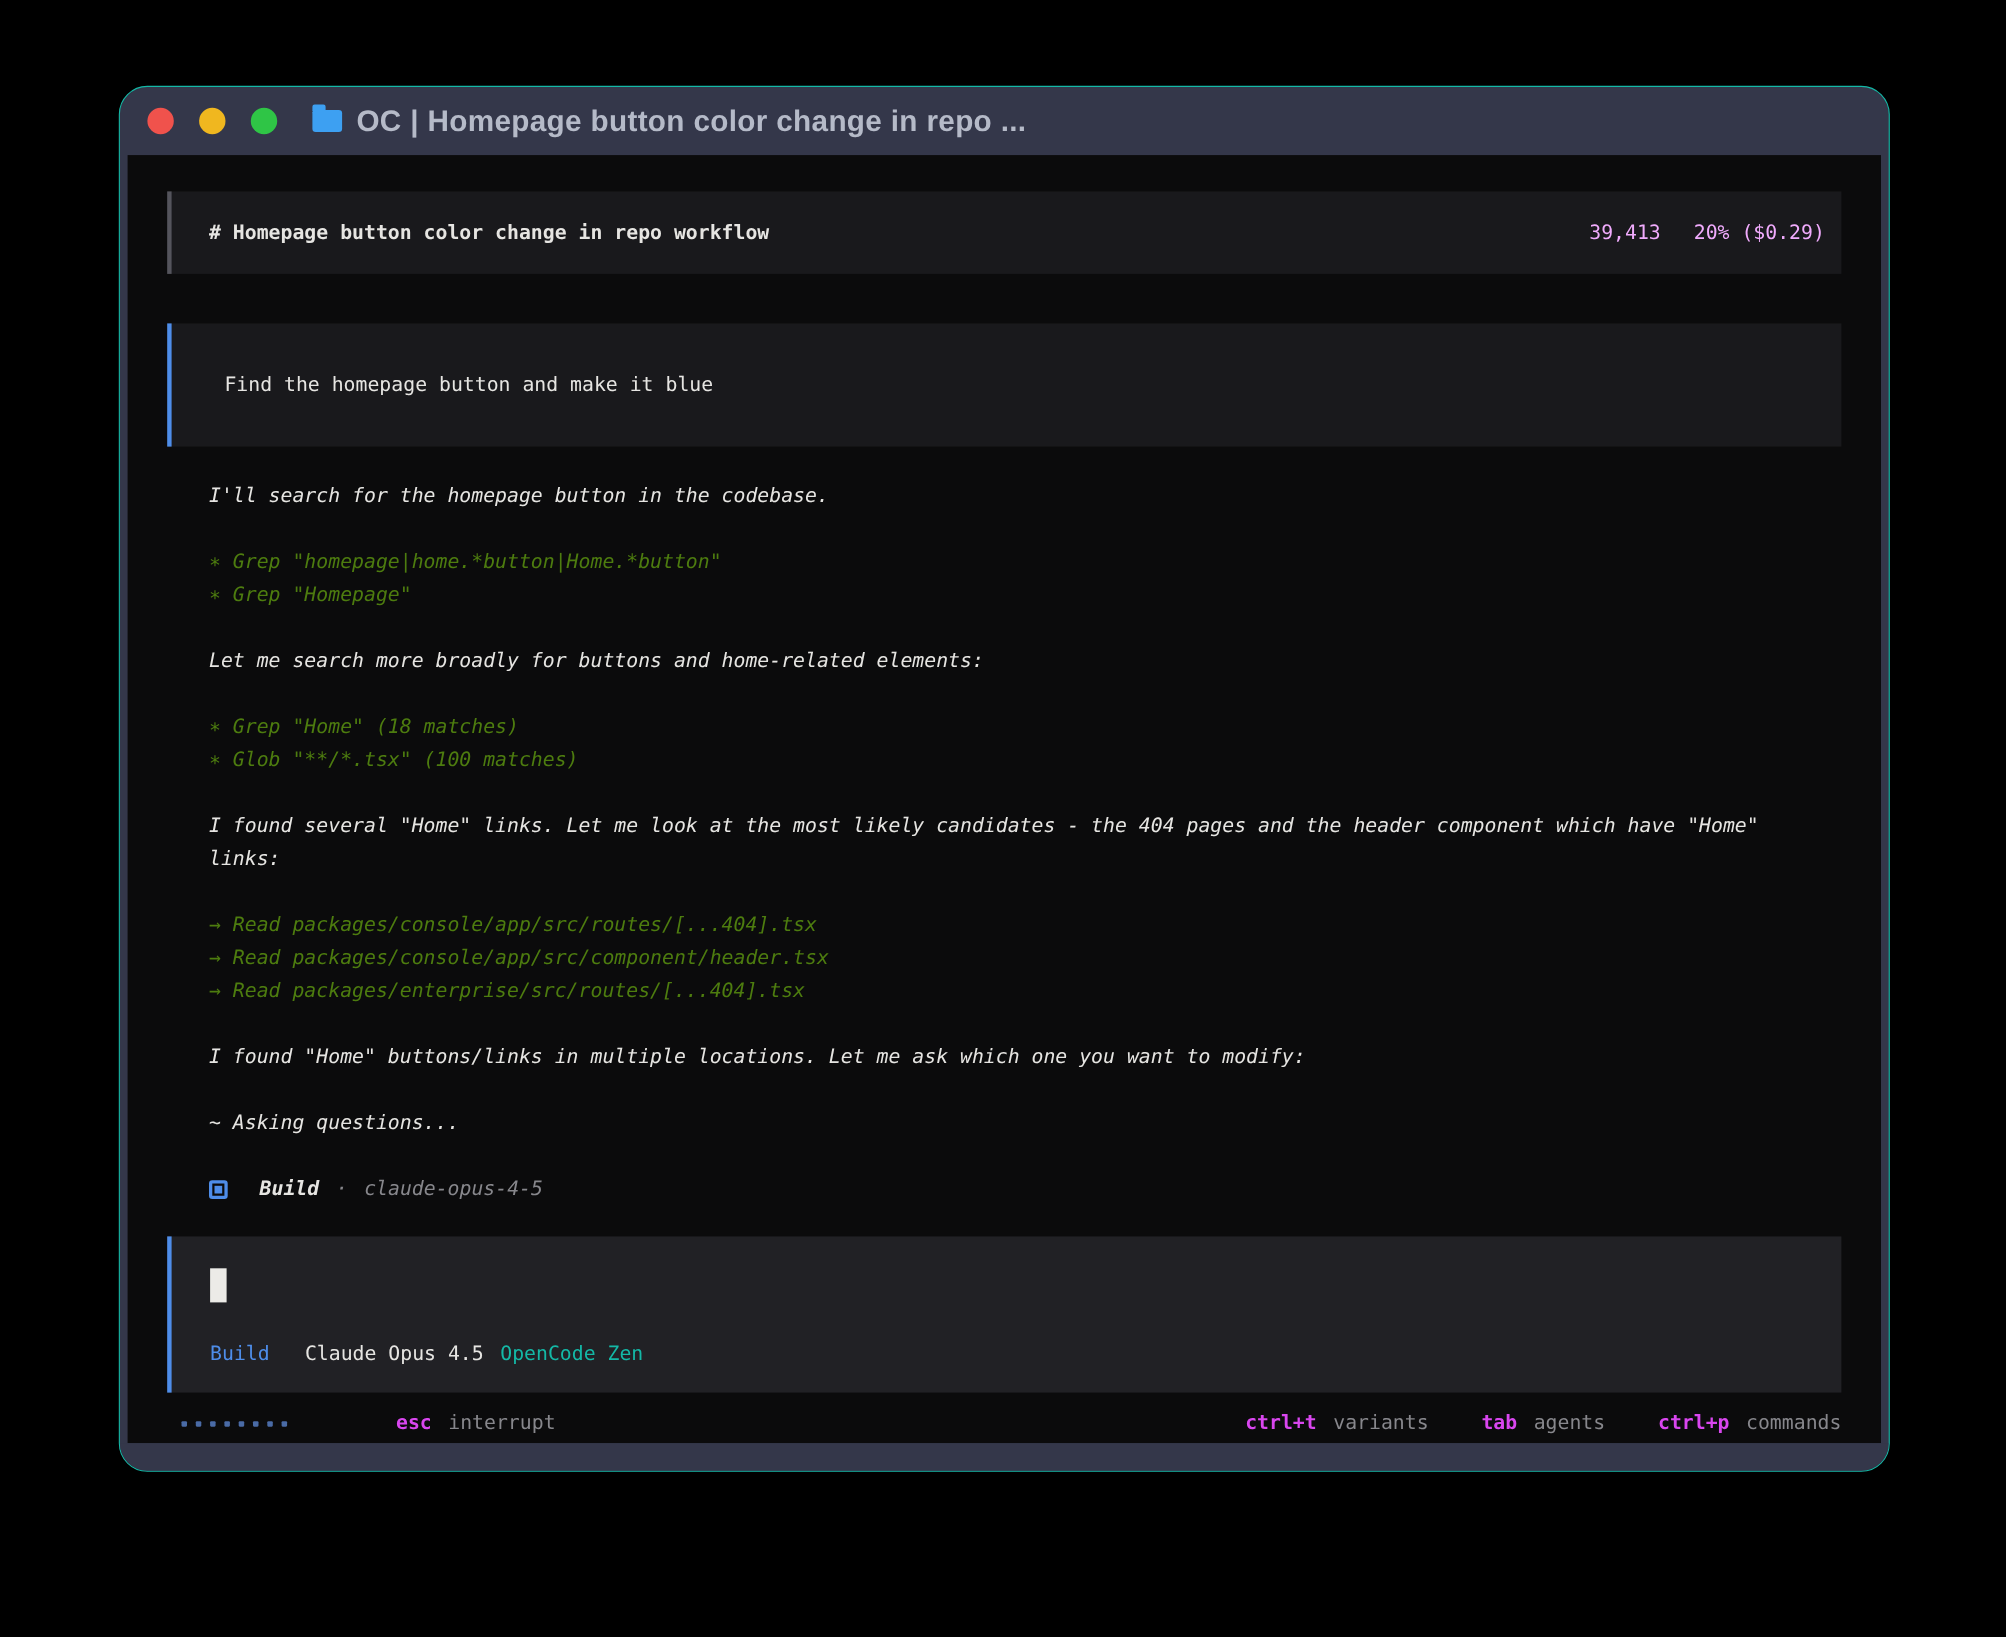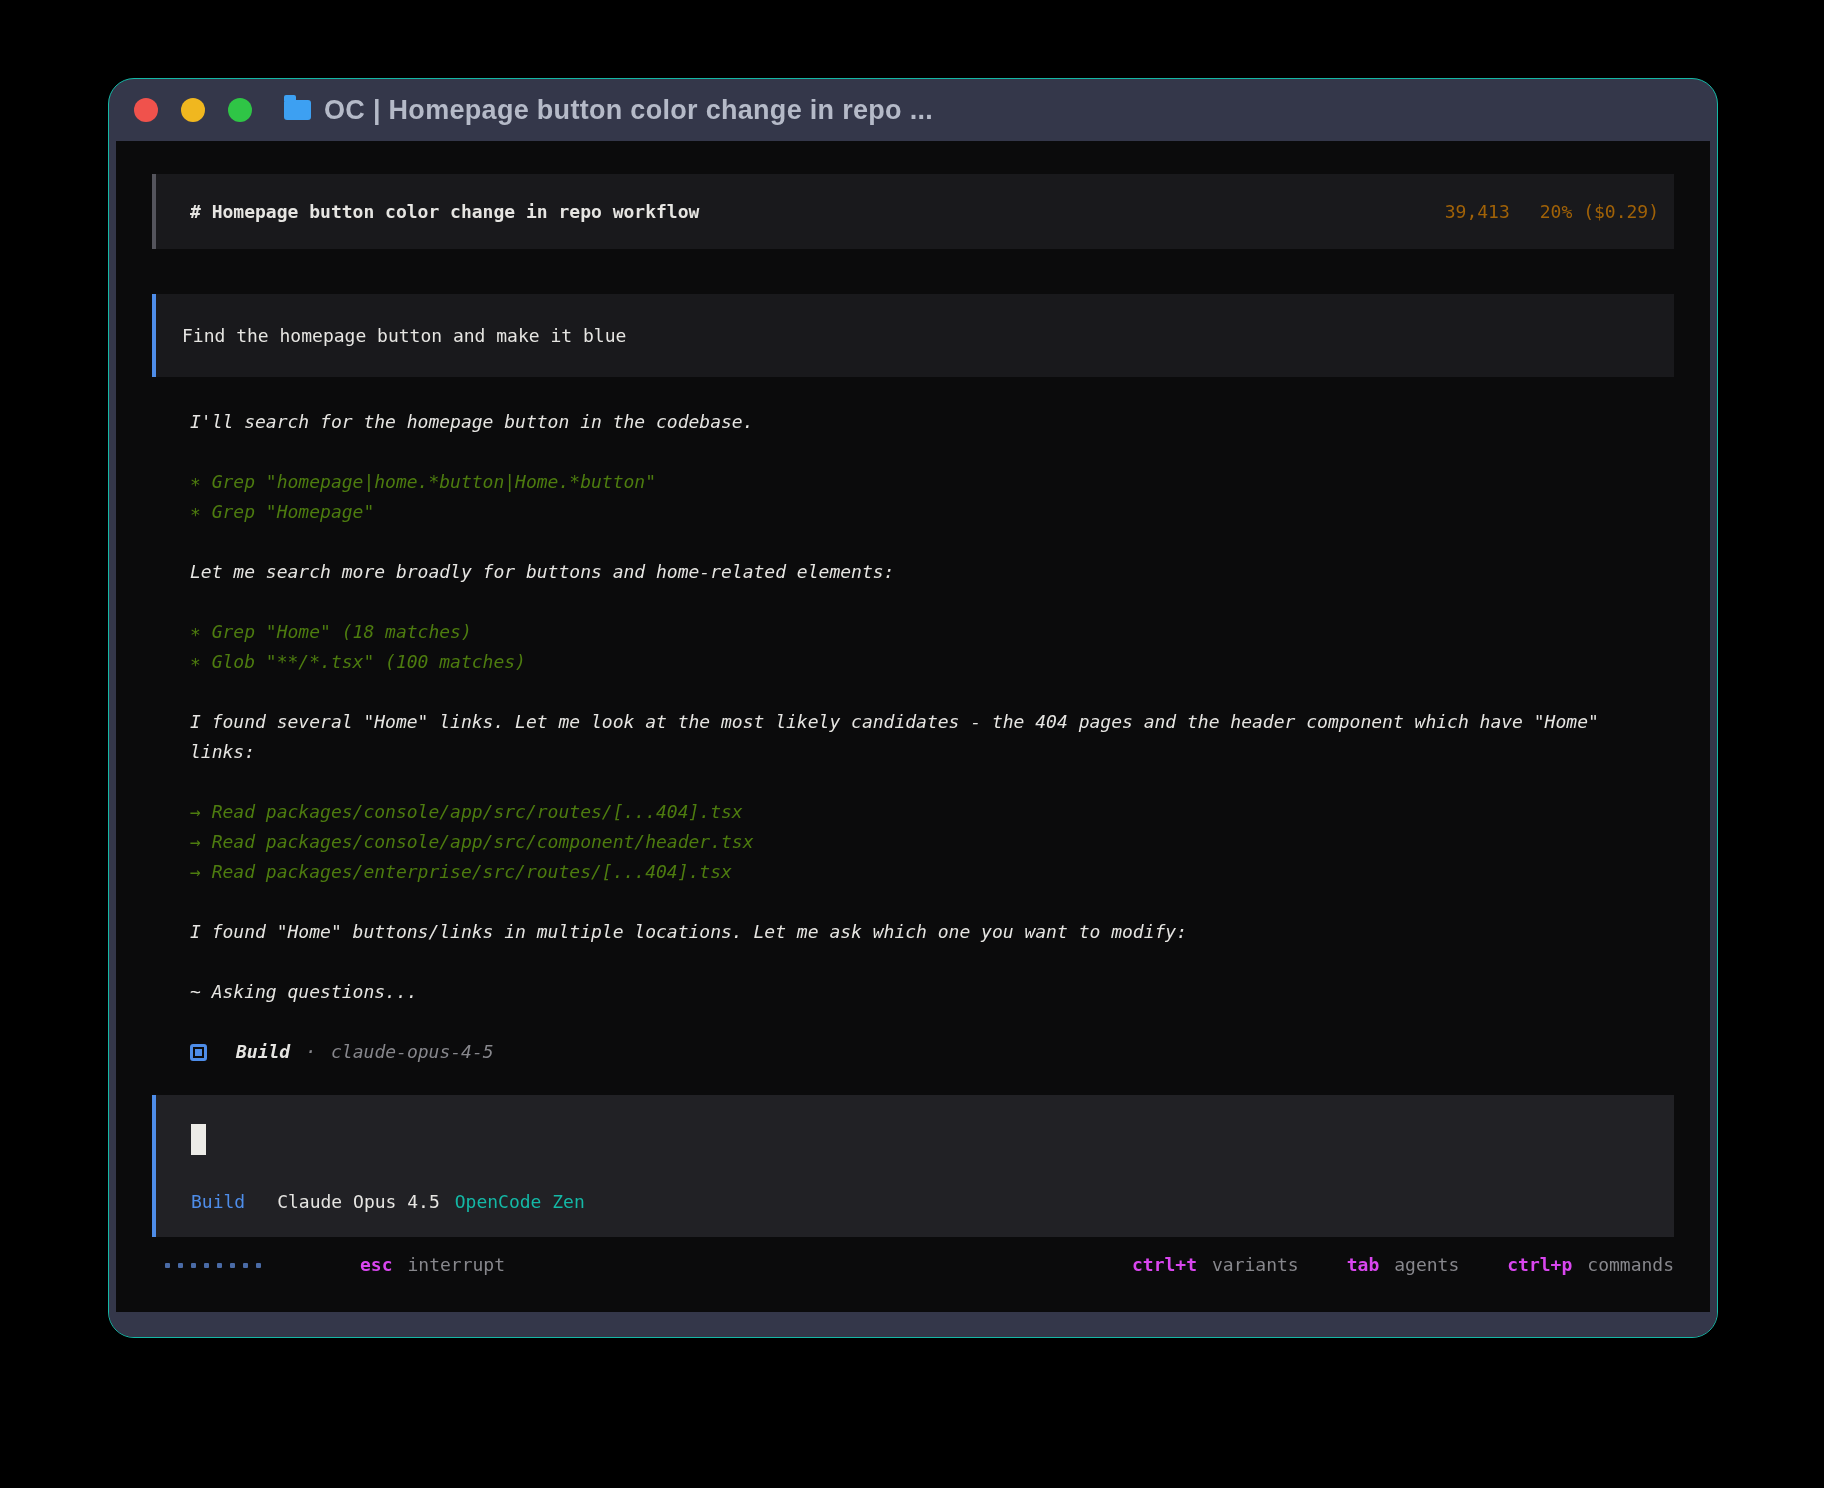--- a/index.html
+++ b/index.html
@@ -30,24 +30,24 @@
     flex:1 1 auto; margin:0 7px; background:#0b0b0c; padding:0 36px;
     font-family:"DejaVu Sans Mono", monospace; font-size:18px; line-height:30px;
     color:#e6e5e2; overflow:hidden;
   }
 
   .block { border-left:4px solid #54545c; background:#19191c; }
 
   .session-header { margin-top:33px; height:75px; display:flex; align-items:center;
                     padding:0 15px 0 34px; font-weight:bold; white-space:nowrap; }
   .session-header .stats { margin-left:auto; display:flex; gap:30px;
-                    color:#a16207; font-weight:normal; }
+                    color:#f0abfc; font-weight:normal; }
 
-  .user-msg { margin-top:45px; height:83px; display:flex; align-items:center;
-              padding:0 26px; border-left-color:#4e8de9; }
+  .user-msg { margin-top:45px; height:112px; display:flex; align-items:center;
+              padding:0 48px; border-left-color:#4e8de9; }
 
   
   #transcript { margin-top:30px; padding-left:38px;font-style:italic; }
   .entry { margin-bottom:30px; }
   .entry:last-child { margin-bottom:0; }
   .entry.tool { color:#4d7c0f; }
   .entry.text { color:#e6e5e2; }
   .entry.agent { display:flex; align-items:center; height:30px; }
   .agent-icon { width:17px; height:17px; border:3px solid #4e8de9; border-radius:3px;
                 position:relative; flex:0 0 17px; }

